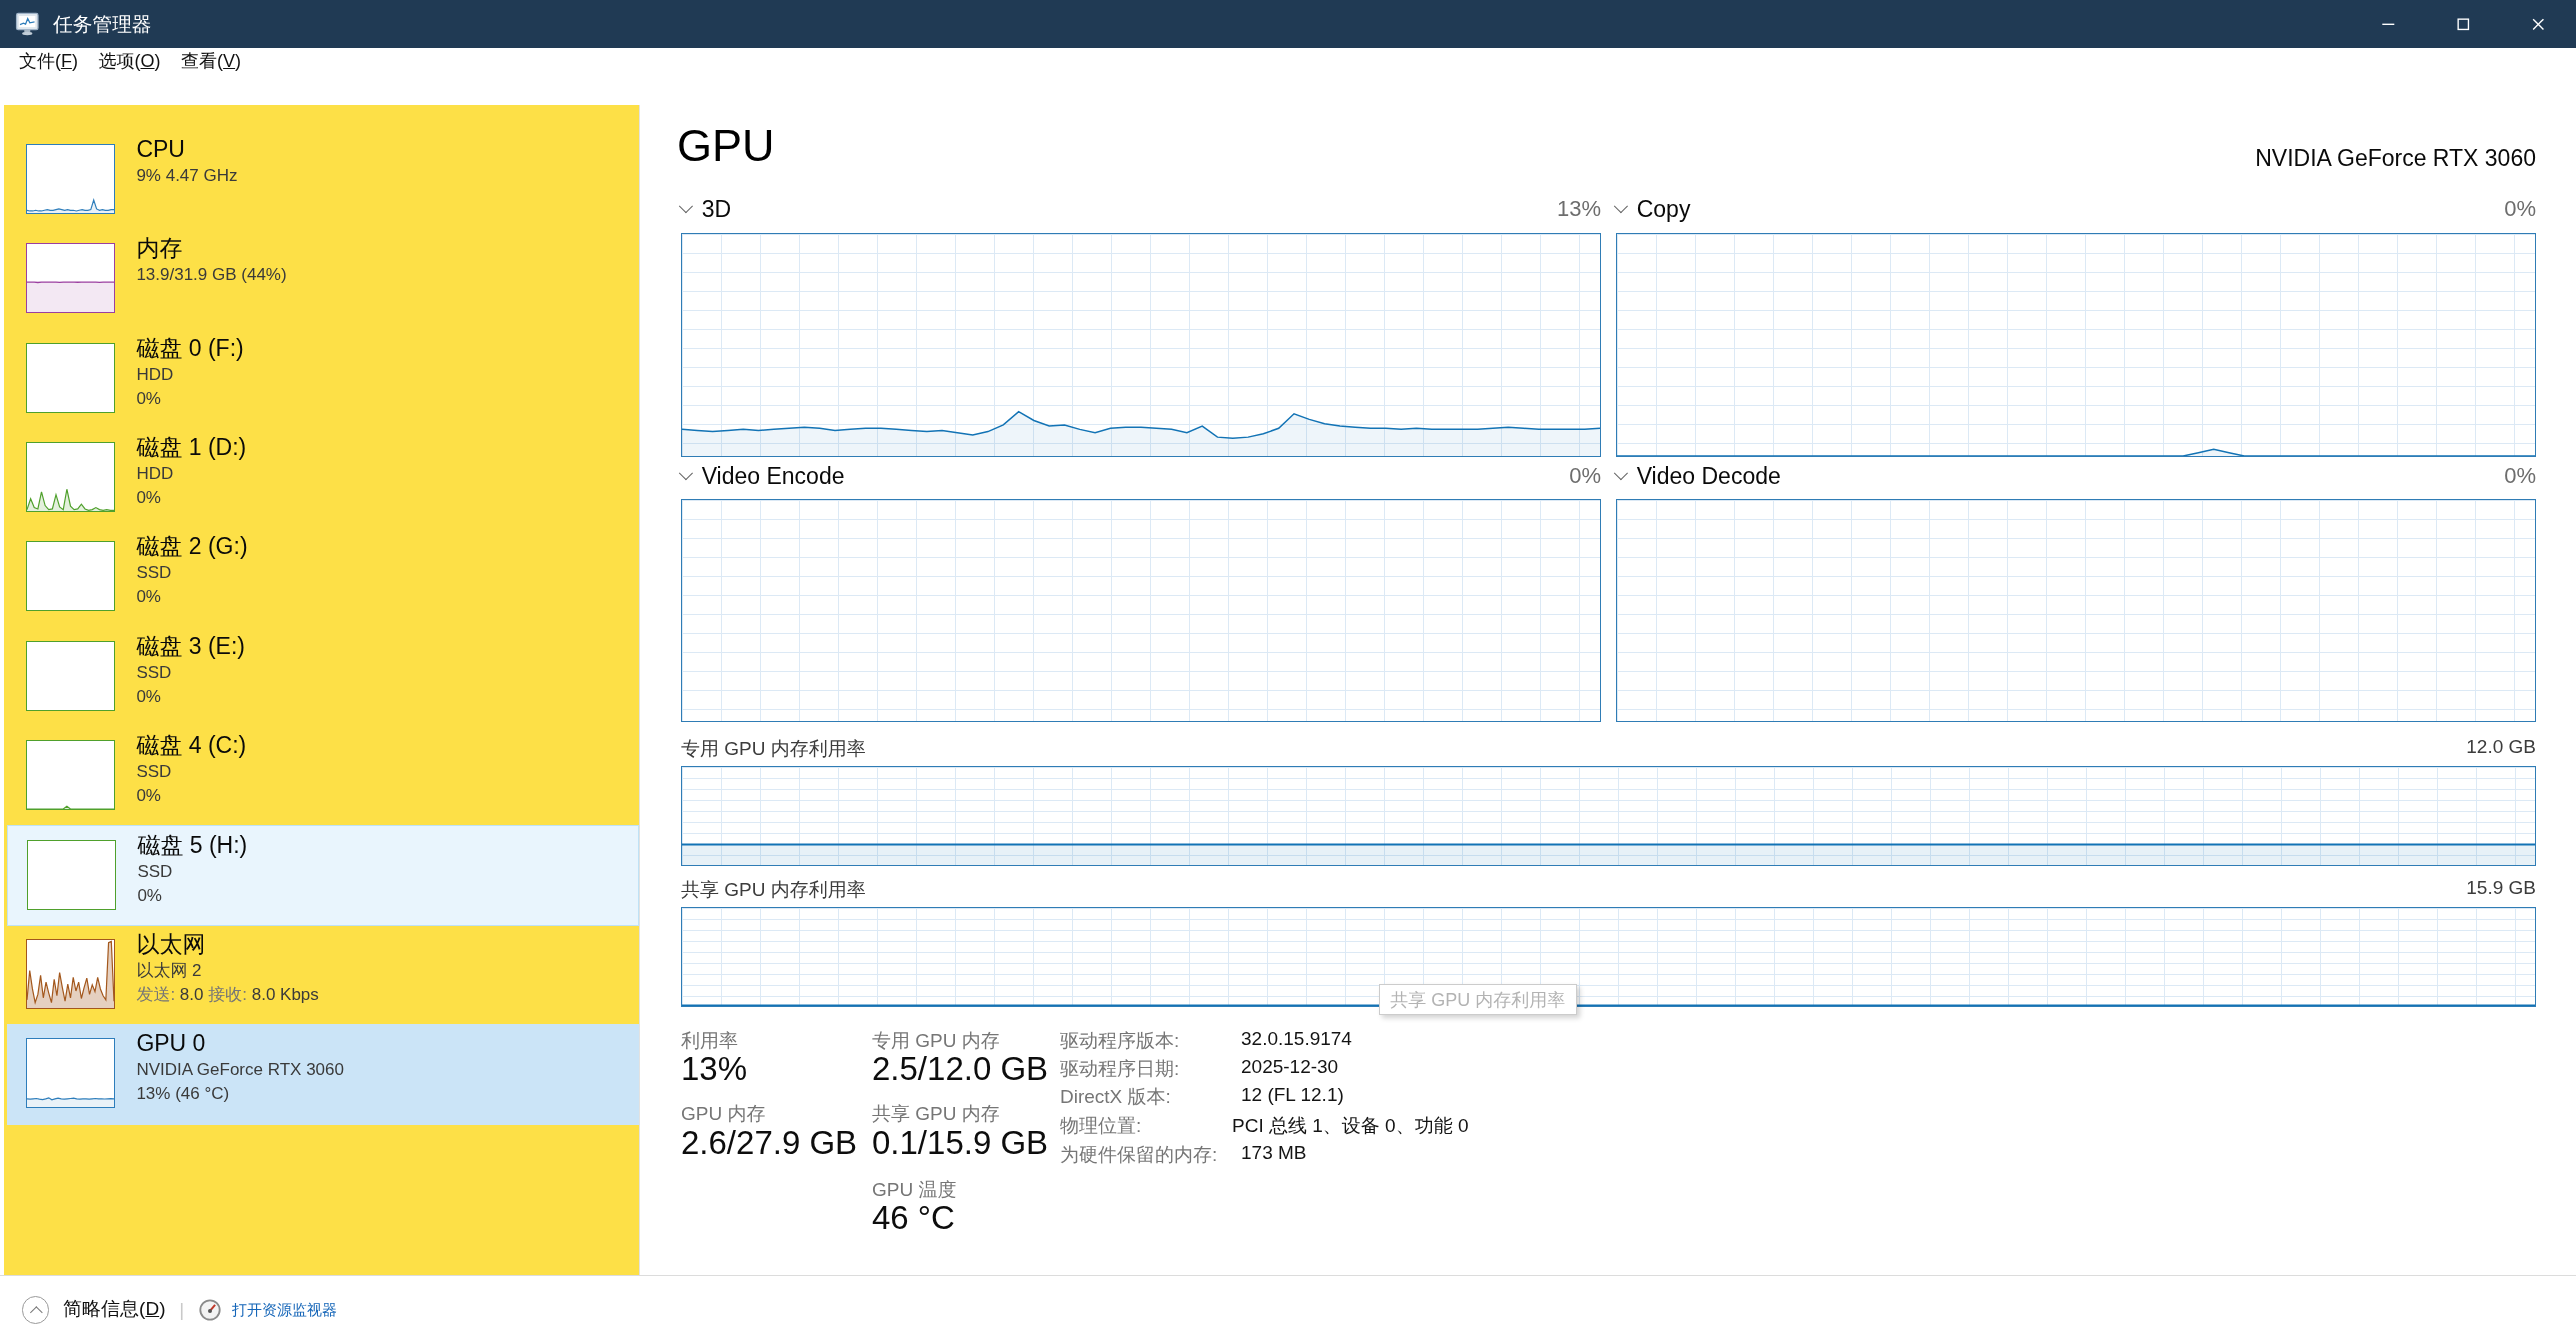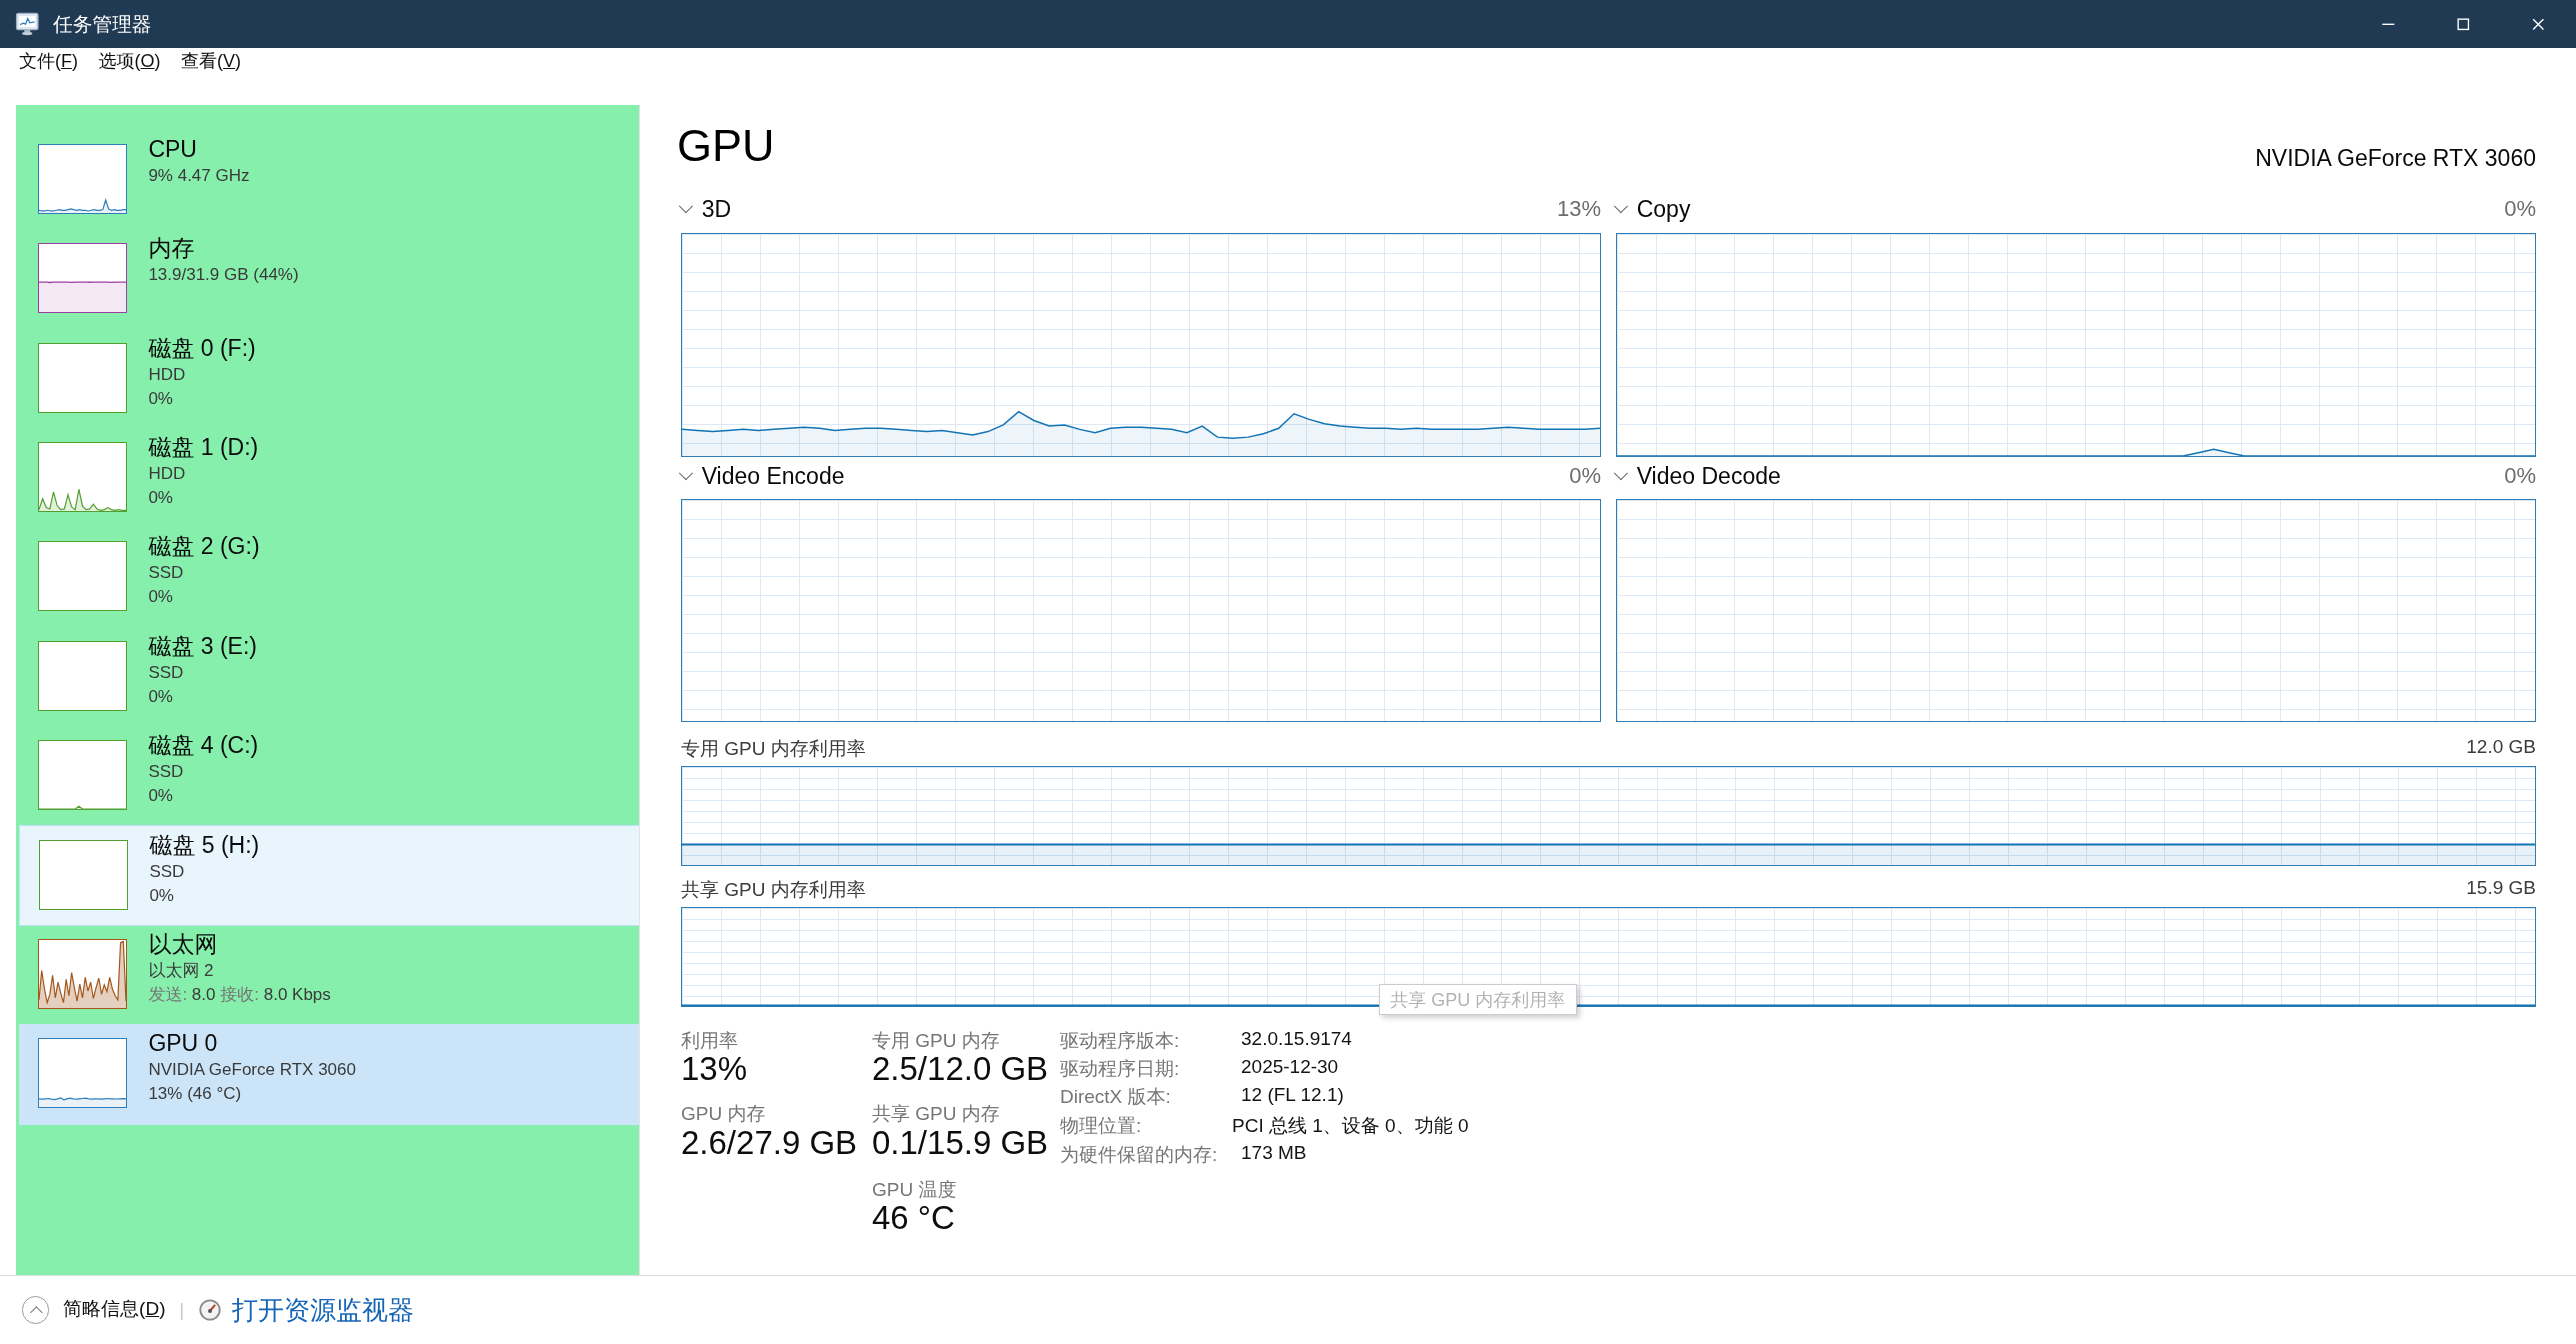--- a/index.html
+++ b/index.html
@@ -20,21 +20,21 @@
 
   
   .tabbar{position:absolute;top:75px;left:0;right:0;height:31px;background:#fff;border-bottom:0.9px solid #d9d9d9;display:flex;align-items:flex-end;padding-left:6.9px;box-sizing:border-box;}
   .tab{font-size:18px;color:#111;background:#fafafa;border:0.9px solid #d9d9d9;margin-right:-0.9px;padding:2.6px 10.3px 3.4px 10.3px;height:24px;box-sizing:border-box;white-space:nowrap;}
   .tab.active{background:#fff;height:29px;padding-top:5.1px;border-bottom:0.9px solid #fff;margin-bottom:-0.9px;z-index:2;}
 
   
   .divider-v{position:absolute;left:639px;top:105px;bottom:69px;width:0.9px;background:#e2e2e2;}
 
   
-  .sidebar{position:absolute;left:16px;top:105px;width:639px;bottom:69px;background:#86efac;padding-left:8px;}
+  .sidebar{position:absolute;left:4px;top:105px;width:639px;bottom:69px;background:#fde047;padding-left:8px;}
   .side-item{position:absolute;left:3.4px;width:632px;height:101px;box-sizing:border-box;cursor:default;}
   .side-item.hover{background:#e9f5fd;border:0.9px solid #bfe2f6;}
   .side-item.selected{background:#cbe4f7;}
   .mini{position:absolute;left:19px;top:13.7px;width:89px;height:70px;box-sizing:border-box;border:0.9px solid;background:#fff;}
   .mini svg{position:absolute;left:0;top:0;width:100%;height:100%;}
   .side-text{position:absolute;left:129px;top:5.1px;white-space:nowrap;}
   .side-title{font-size:23px;color:#0a0a0a;line-height:29px;}
   .side-line{font-size:17px;color:#3a3a3a;line-height:24px;}
   .side-line .dim{color:#767676;}
 
@@ -67,21 +67,21 @@
 
   
   .footer{position:absolute;left:0;right:0;bottom:0;height:69px;border-top:0.9px solid #dcdcdc;background:#fff;display:flex;align-items:center;padding-left:22px;box-sizing:border-box;}
   .collapse-btn{display:flex;gap:13.7px;cursor:default;}
   .chev-circle{width:27.4px;height:27.4px;border:0.9px solid #9a9a9a;border-radius:50%;position:relative;box-sizing:border-box;}
   .chev-circle::after{content:"";position:absolute;left:8.6px;top:10.3px;width:7.7px;height:7.7px;border-left:1.7px solid #777;border-top:1.7px solid #777;transform:rotate(45deg);}
   .footer-text{font-size:19px;color:#111;white-space:nowrap;}
   .footer-text .key{text-decoration:underline;}
   .footer-sep{margin:0 13.7px;color:#c9c9c9;font-size:19px;}
   .res-link{display:flex;align-items:center;gap:10.3px;cursor:pointer;}
-  .res-link span{font-size:26px;color:#1465b8;}
+  .res-link span{font-size:15px;color:#1465b8;}
 </style>
 </head>
 <body>
 
 <div class="app">
 
   <div class="titlebar">
     <div class="app-icon">
       <svg width="27.4" height="27.4" viewBox="0 0 32 32">
         <rect x="3" y="4" width="25" height="19" rx="2" fill="#dfe7ee" stroke="#9fb3c8" stroke-width="1.5"></rect>

